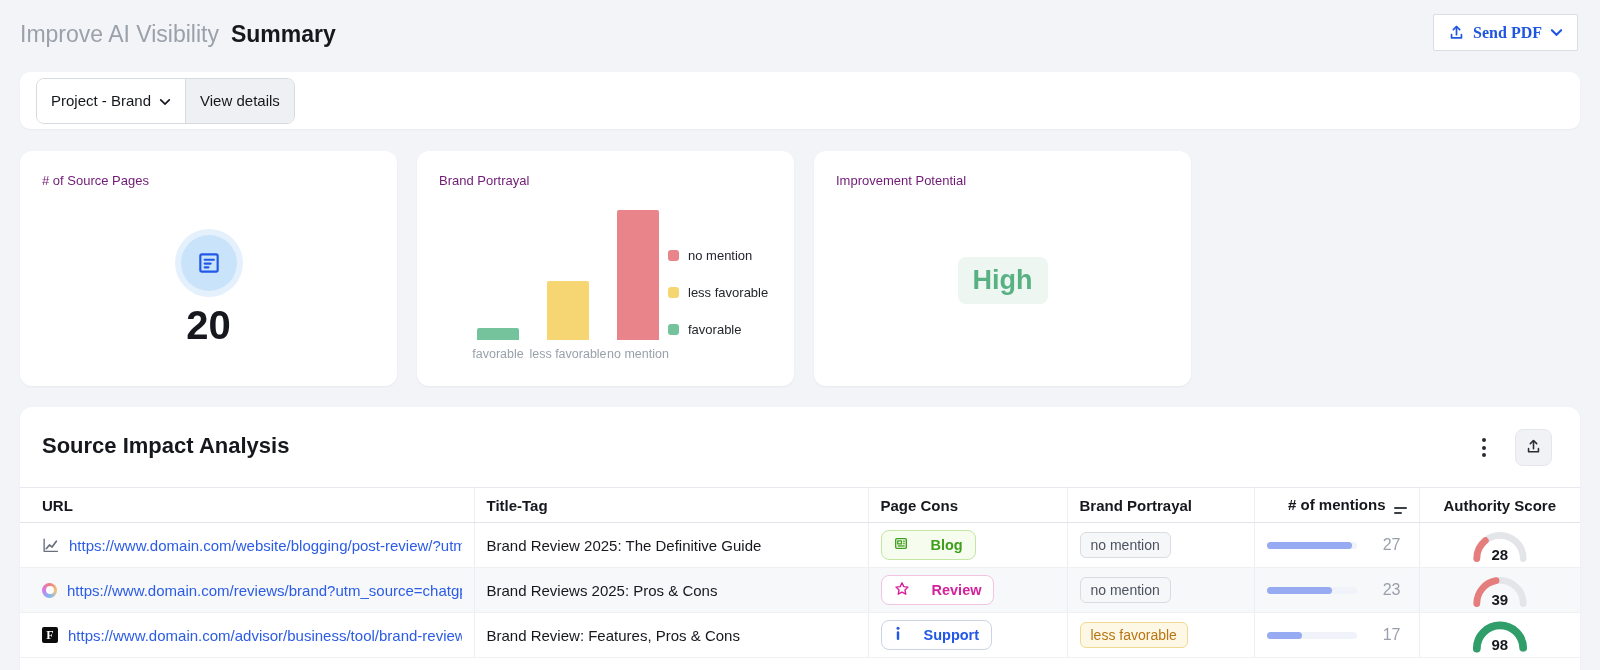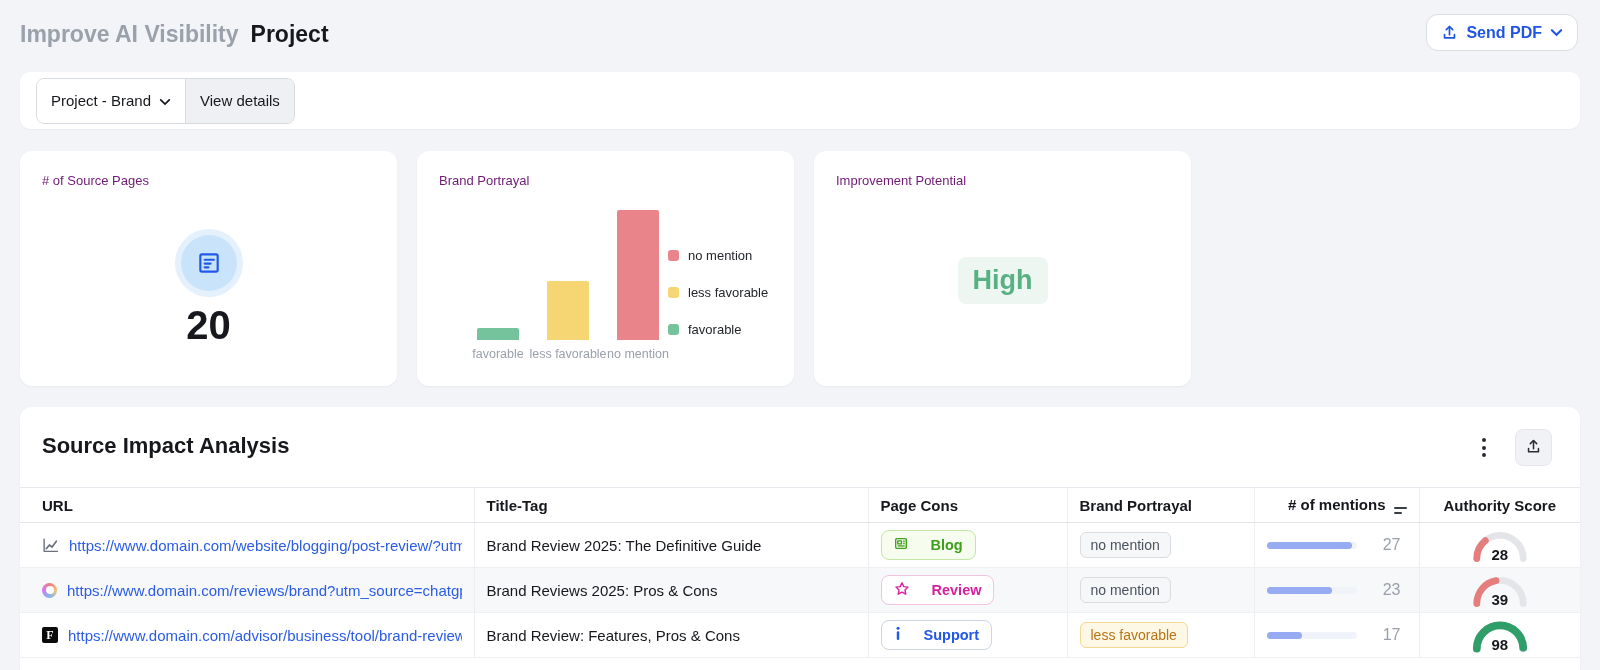--- a/index.html
+++ b/index.html
@@ -2,25 +2,25 @@
 <html><head>
 <meta charset="utf-8">
 <style>
   * { margin:0; padding:0; box-sizing:border-box; }
   html,body { width:1600px; height:670px; overflow:hidden; }
   body { background:#f3f4f8; font-family:"Liberation Sans","DejaVu Sans",sans-serif; color:#16181d; }
   .page { position:relative; width:1600px; height:670px; }
 
   
   .top-header { position:absolute; left:20px; top:14px; right:20px; height:40px; display:flex; align-items:center; }
-  .title-gray { font-size:23px; font-weight:bold; color:#9aa1ab; margin-right:12px; }
+  .title-gray { font-size:23px; font-weight:normal; color:#9aa1ab; margin-right:12px; }
   .title-black { font-size:23px; font-weight:bold; color:#16181d; }
   .send-pdf { position:absolute; right:2px; top:0; height:37px; display:flex; align-items:center; gap:8px;
-      background:#fff; border:1px solid #d9dde4; border-radius:12px; padding:9px 14px; cursor:pointer;
-      color:#1f55e0; font-size:16px; font-weight:bold; }
+      background:#fff; border:1px solid #d9dde4; border-radius:2px; padding:9px 14px; cursor:pointer;
+      color:#1f55e0; font-size:16px; font-weight:bold;font-family:Liberation Serif, serif; }
   .send-pdf svg { display:block; }
 
   
   .toolbar { position:absolute; left:20px; top:72px; width:1560px; height:57px; background:#fff; border-radius:10px;
       box-shadow:0 1px 2px rgba(20,30,60,.04); display:flex; align-items:center; padding:0 16px; }
   .segmented { display:flex; border:1px solid #d6dae1; border-radius:8px; overflow:hidden; background:#fff; height:46px; }
   .seg-btn { display:flex; align-items:center; gap:8px; padding:0 14px; font-size:15px; color:#16181d;
       background:#fff; border:none; cursor:pointer; font-family:inherit; }
   .seg-btn.secondary { background:#eef0f3; border-left:1px solid #d6dae1; }
 
@@ -102,21 +102,21 @@
   .gauge svg { display:block; }
   .gnum { position:absolute; left:0; right:0; bottom:1px; text-align:center; font-size:15px; font-weight:bold; color:#16181d; }
 </style>
 </head>
 <body>
 
 <div class="page">
 
   <div class="top-header">
     <span class="title-gray">Improve AI Visibility</span>
-    <span class="title-black">Project</span>
+    <span class="title-black">Summary</span>
     <button class="send-pdf">
       <span>
         <svg width="17" height="17" viewBox="0 0 24 24" fill="none" stroke="#1f55e0" stroke-width="2.4" stroke-linecap="round" stroke-linejoin="round">
           <path d="M12 15 V4"></path>
             <path d="M7.5 8 L12 3.5 L16.5 8"></path>
             <path d="M5 15 v4.5 h14 V15"></path>
         </svg>
       </span>
       <span>Send PDF</span>
       <span>

